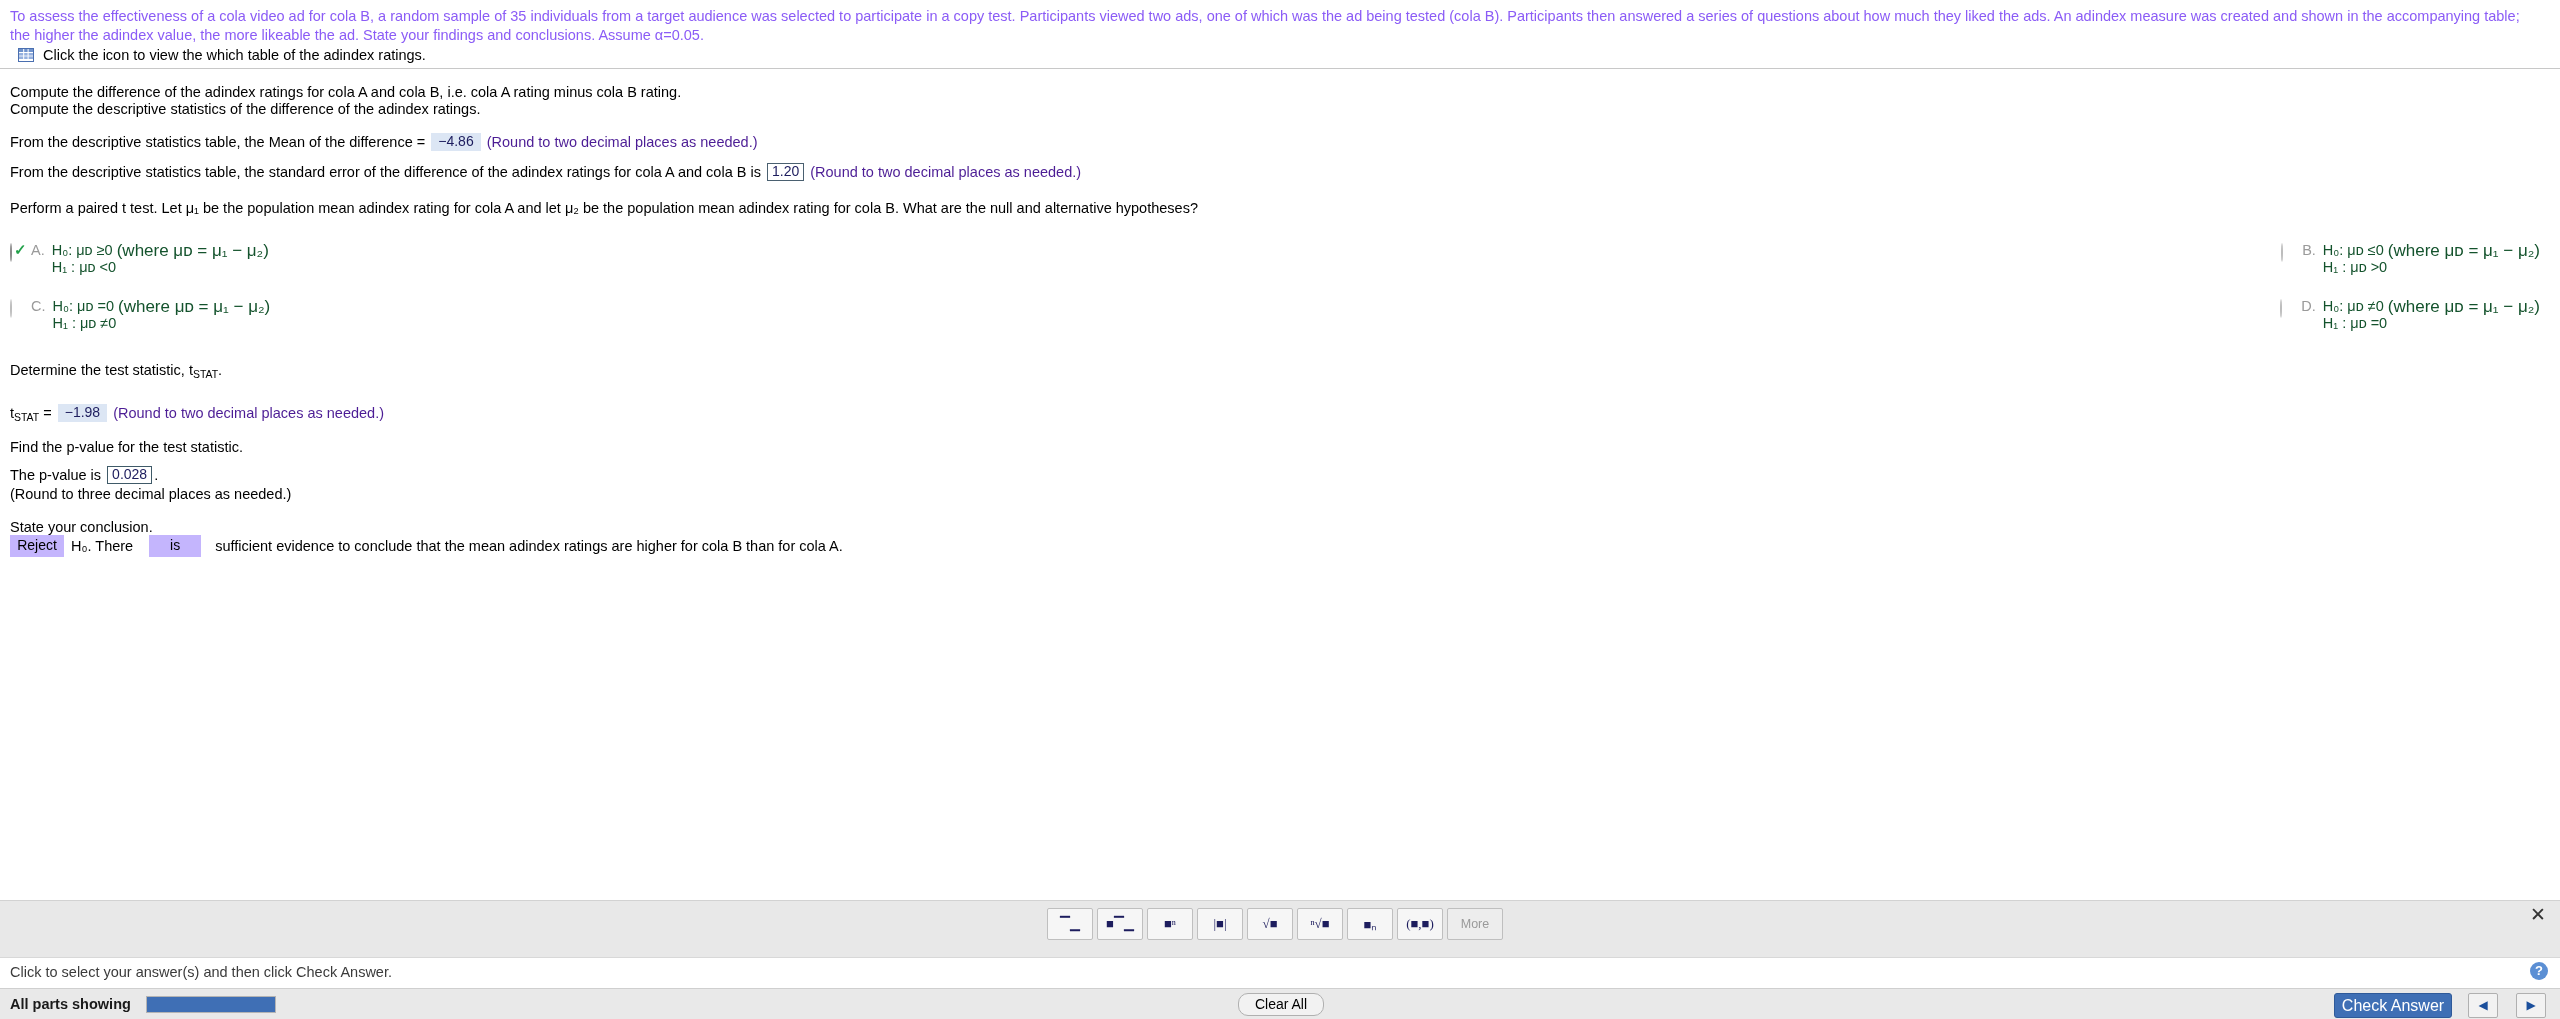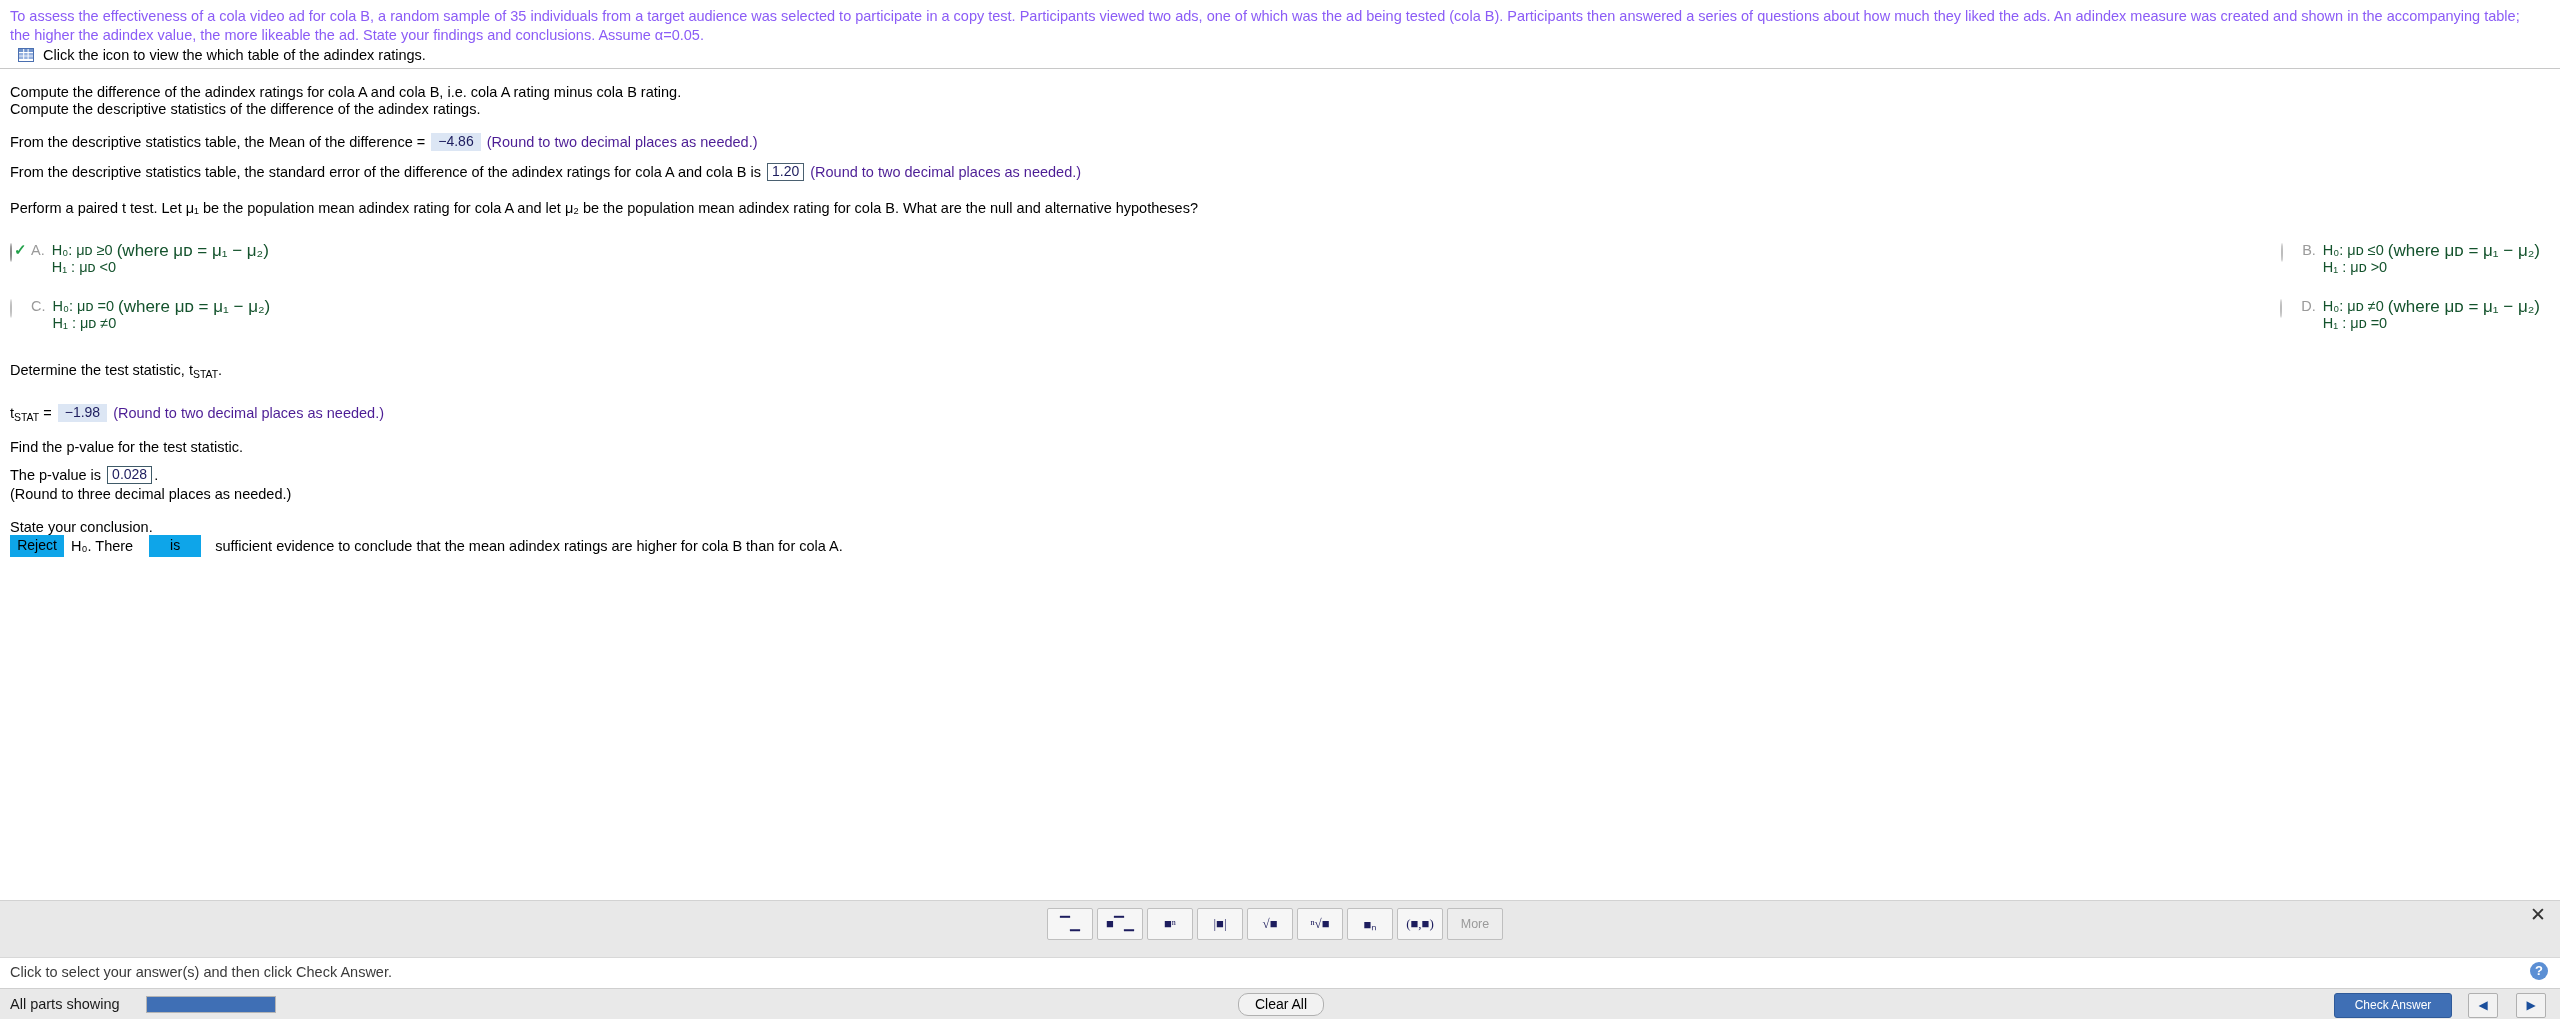--- a/index.html
+++ b/index.html
@@ -171,21 +171,21 @@
   .conclusion {
     position: absolute;
     left: 10px;
     top: 535px;
     display: flex;
     align-items: center;
     font-size: 14.5px;
   }
   .dd {
     display: inline-block;
-    background: #0ea5e9;
+    background: #c4b5fd;
     color: #000;
     text-align: center;
     padding: 3px 0 4px 0;
     font-size: 14px;
     line-height: 15px;
   }
   .dd-reject { width: 54px; }
   .dd-is { width: 52px; margin-left: 16px; }
   .conc-mid { margin-left: 7px; }
   .conc-tail { margin-left: 14px; }
@@ -278,21 +278,21 @@
     width: 2560px;
     height: 31px;
     background: #e9e9e9;
     border-top: 1px solid #cfcfcf;
   }
   .parts-label {
     position: absolute;
     left: 10px;
     top: 996px;
     font-size: 14.5px;
-    font-weight: normal;
+    font-weight: bold;
     color: #1a1a1a;
   }
   .progress-track {
     position: absolute;
     left: 146px;
     top: 996px;
     width: 128px;
     height: 15px;
     background: #ffffff;
     border: 1px solid #b4b4b4;
@@ -318,21 +318,21 @@
   .check-answer {
     position: absolute;
     right: 108px;
     top: 993px;
     width: 116px;
     height: 23px;
     background: #3f6fb5;
     border: 1px solid #2f5a99;
     border-radius: 3px;
     color: #ffffff;
-    font-size: 12px;
+    font-size: 16px;
     text-align: center;
     line-height: 23px;
   }
   .nav-btn {
     position: absolute;
     top: 993px;
     width: 28px;
     height: 23px;
     background: #f2f2f2;
     border: 1px solid #b0b0b0;

